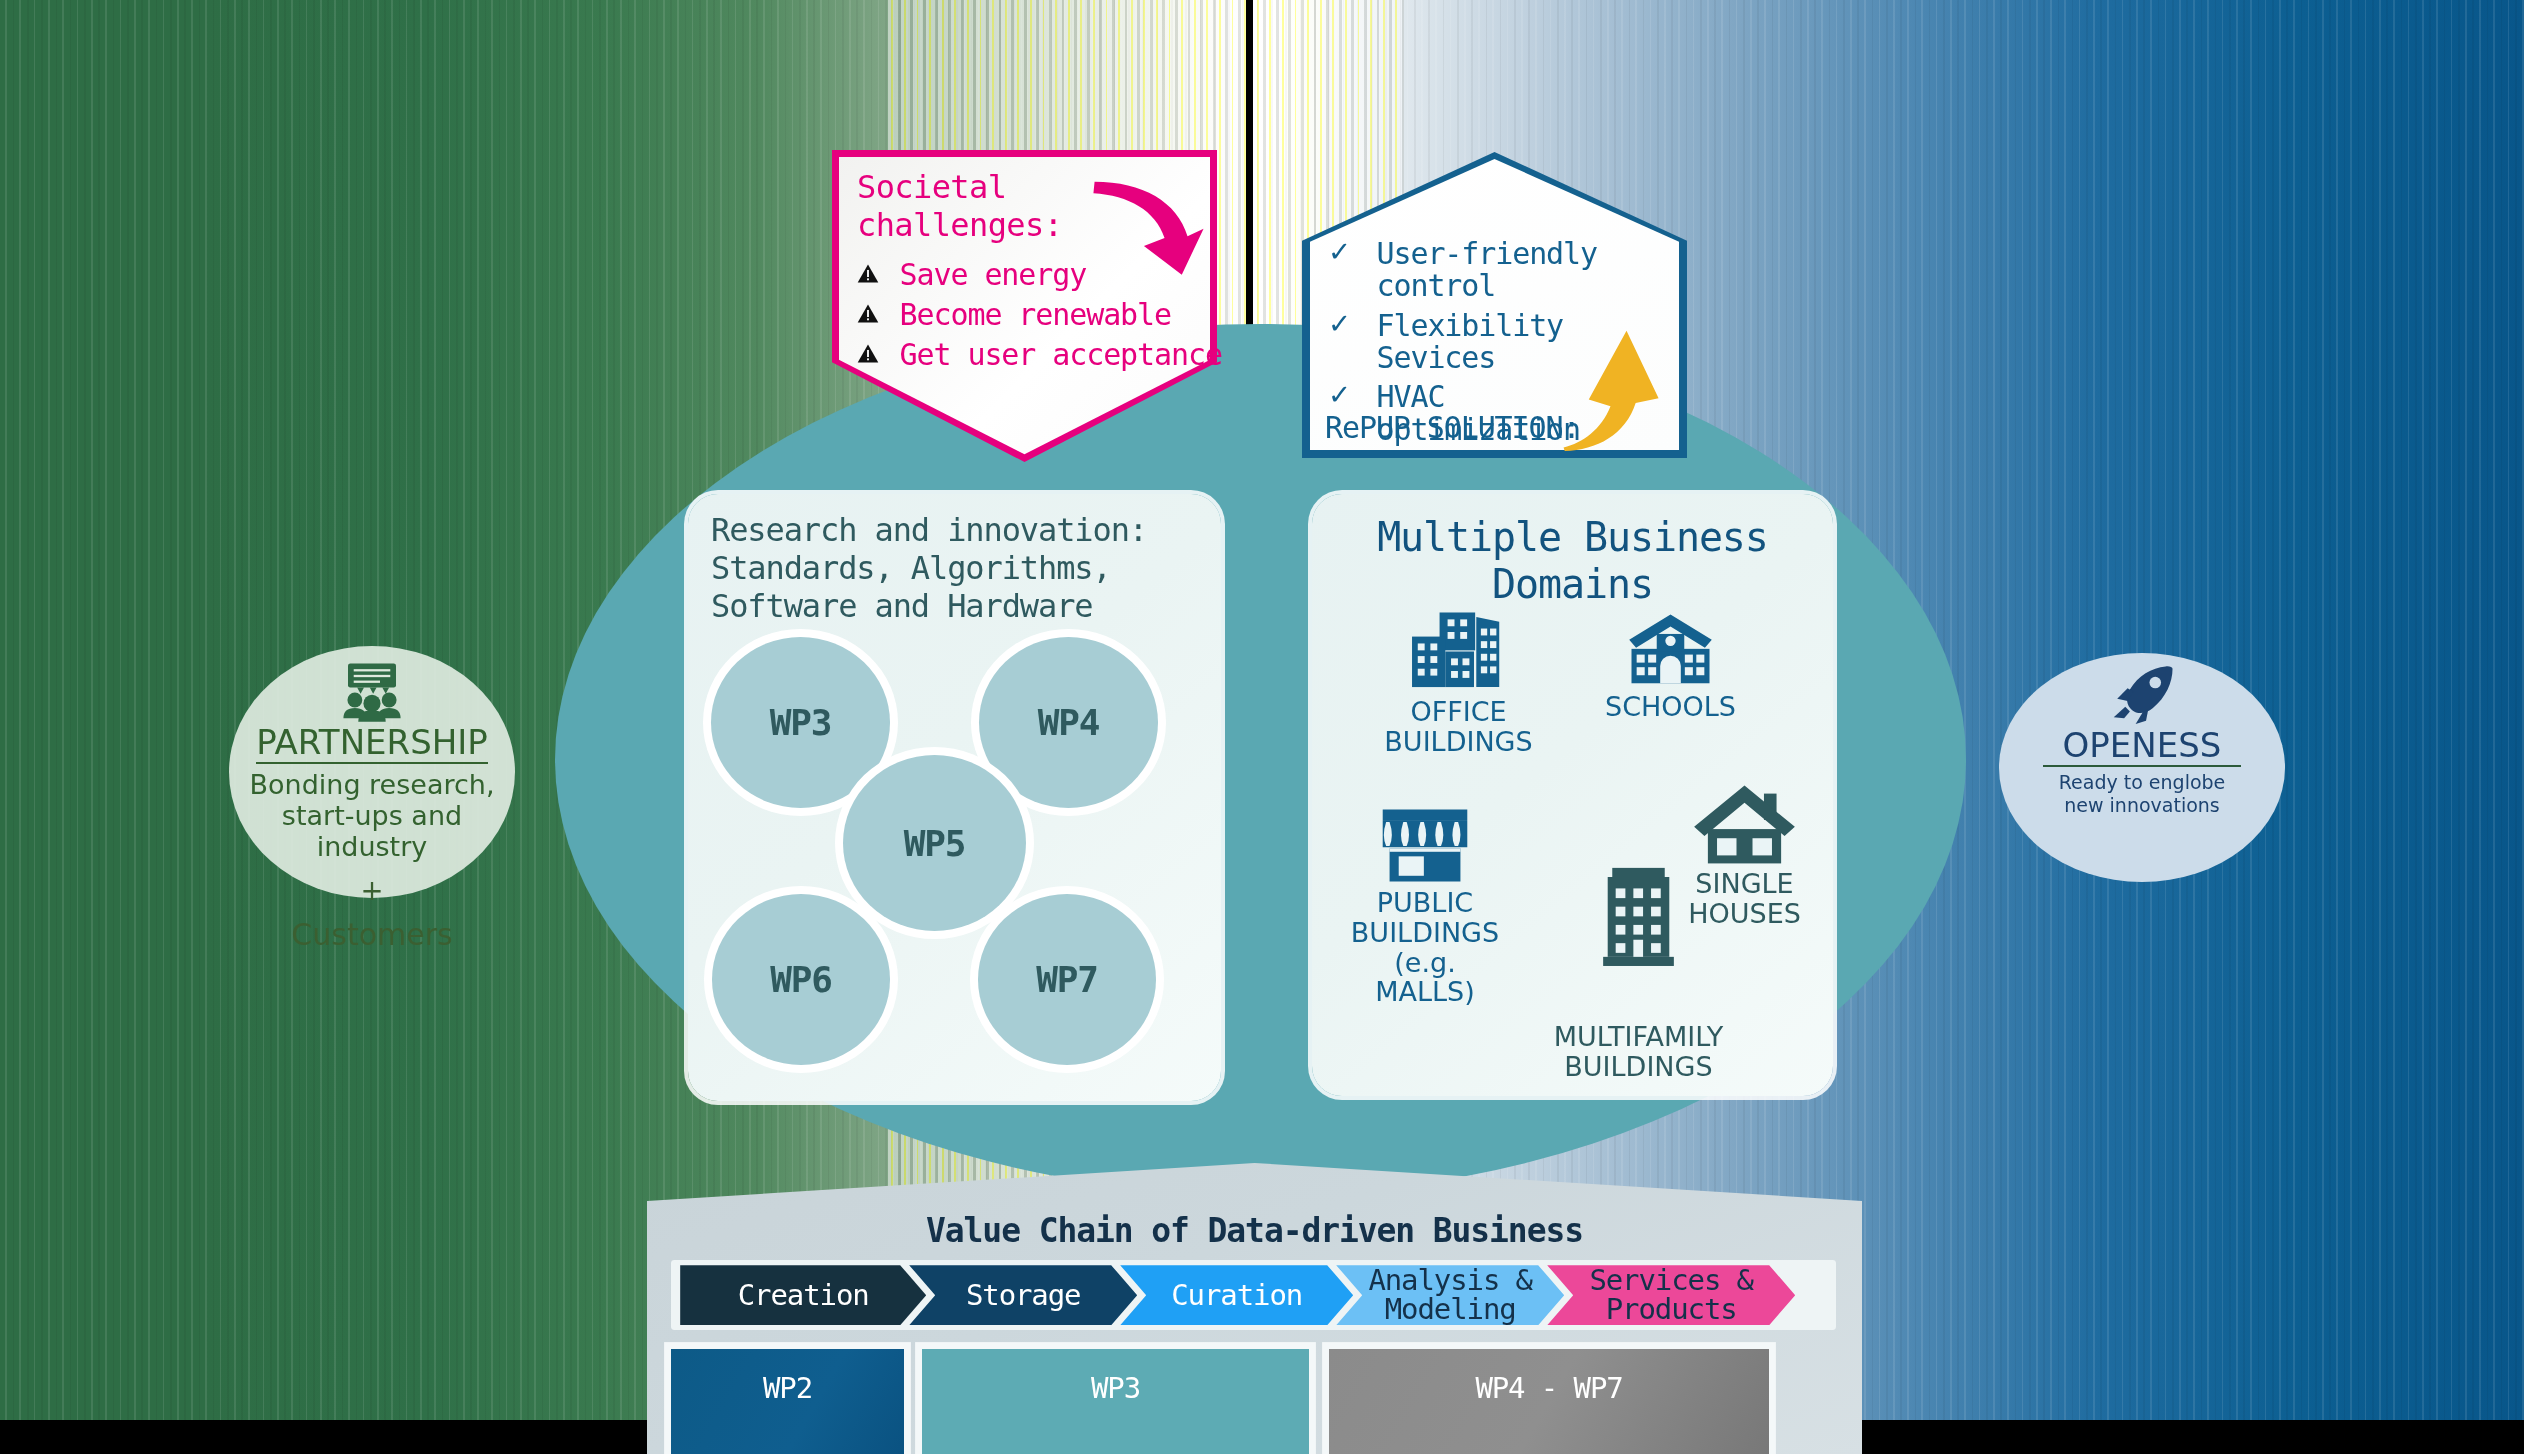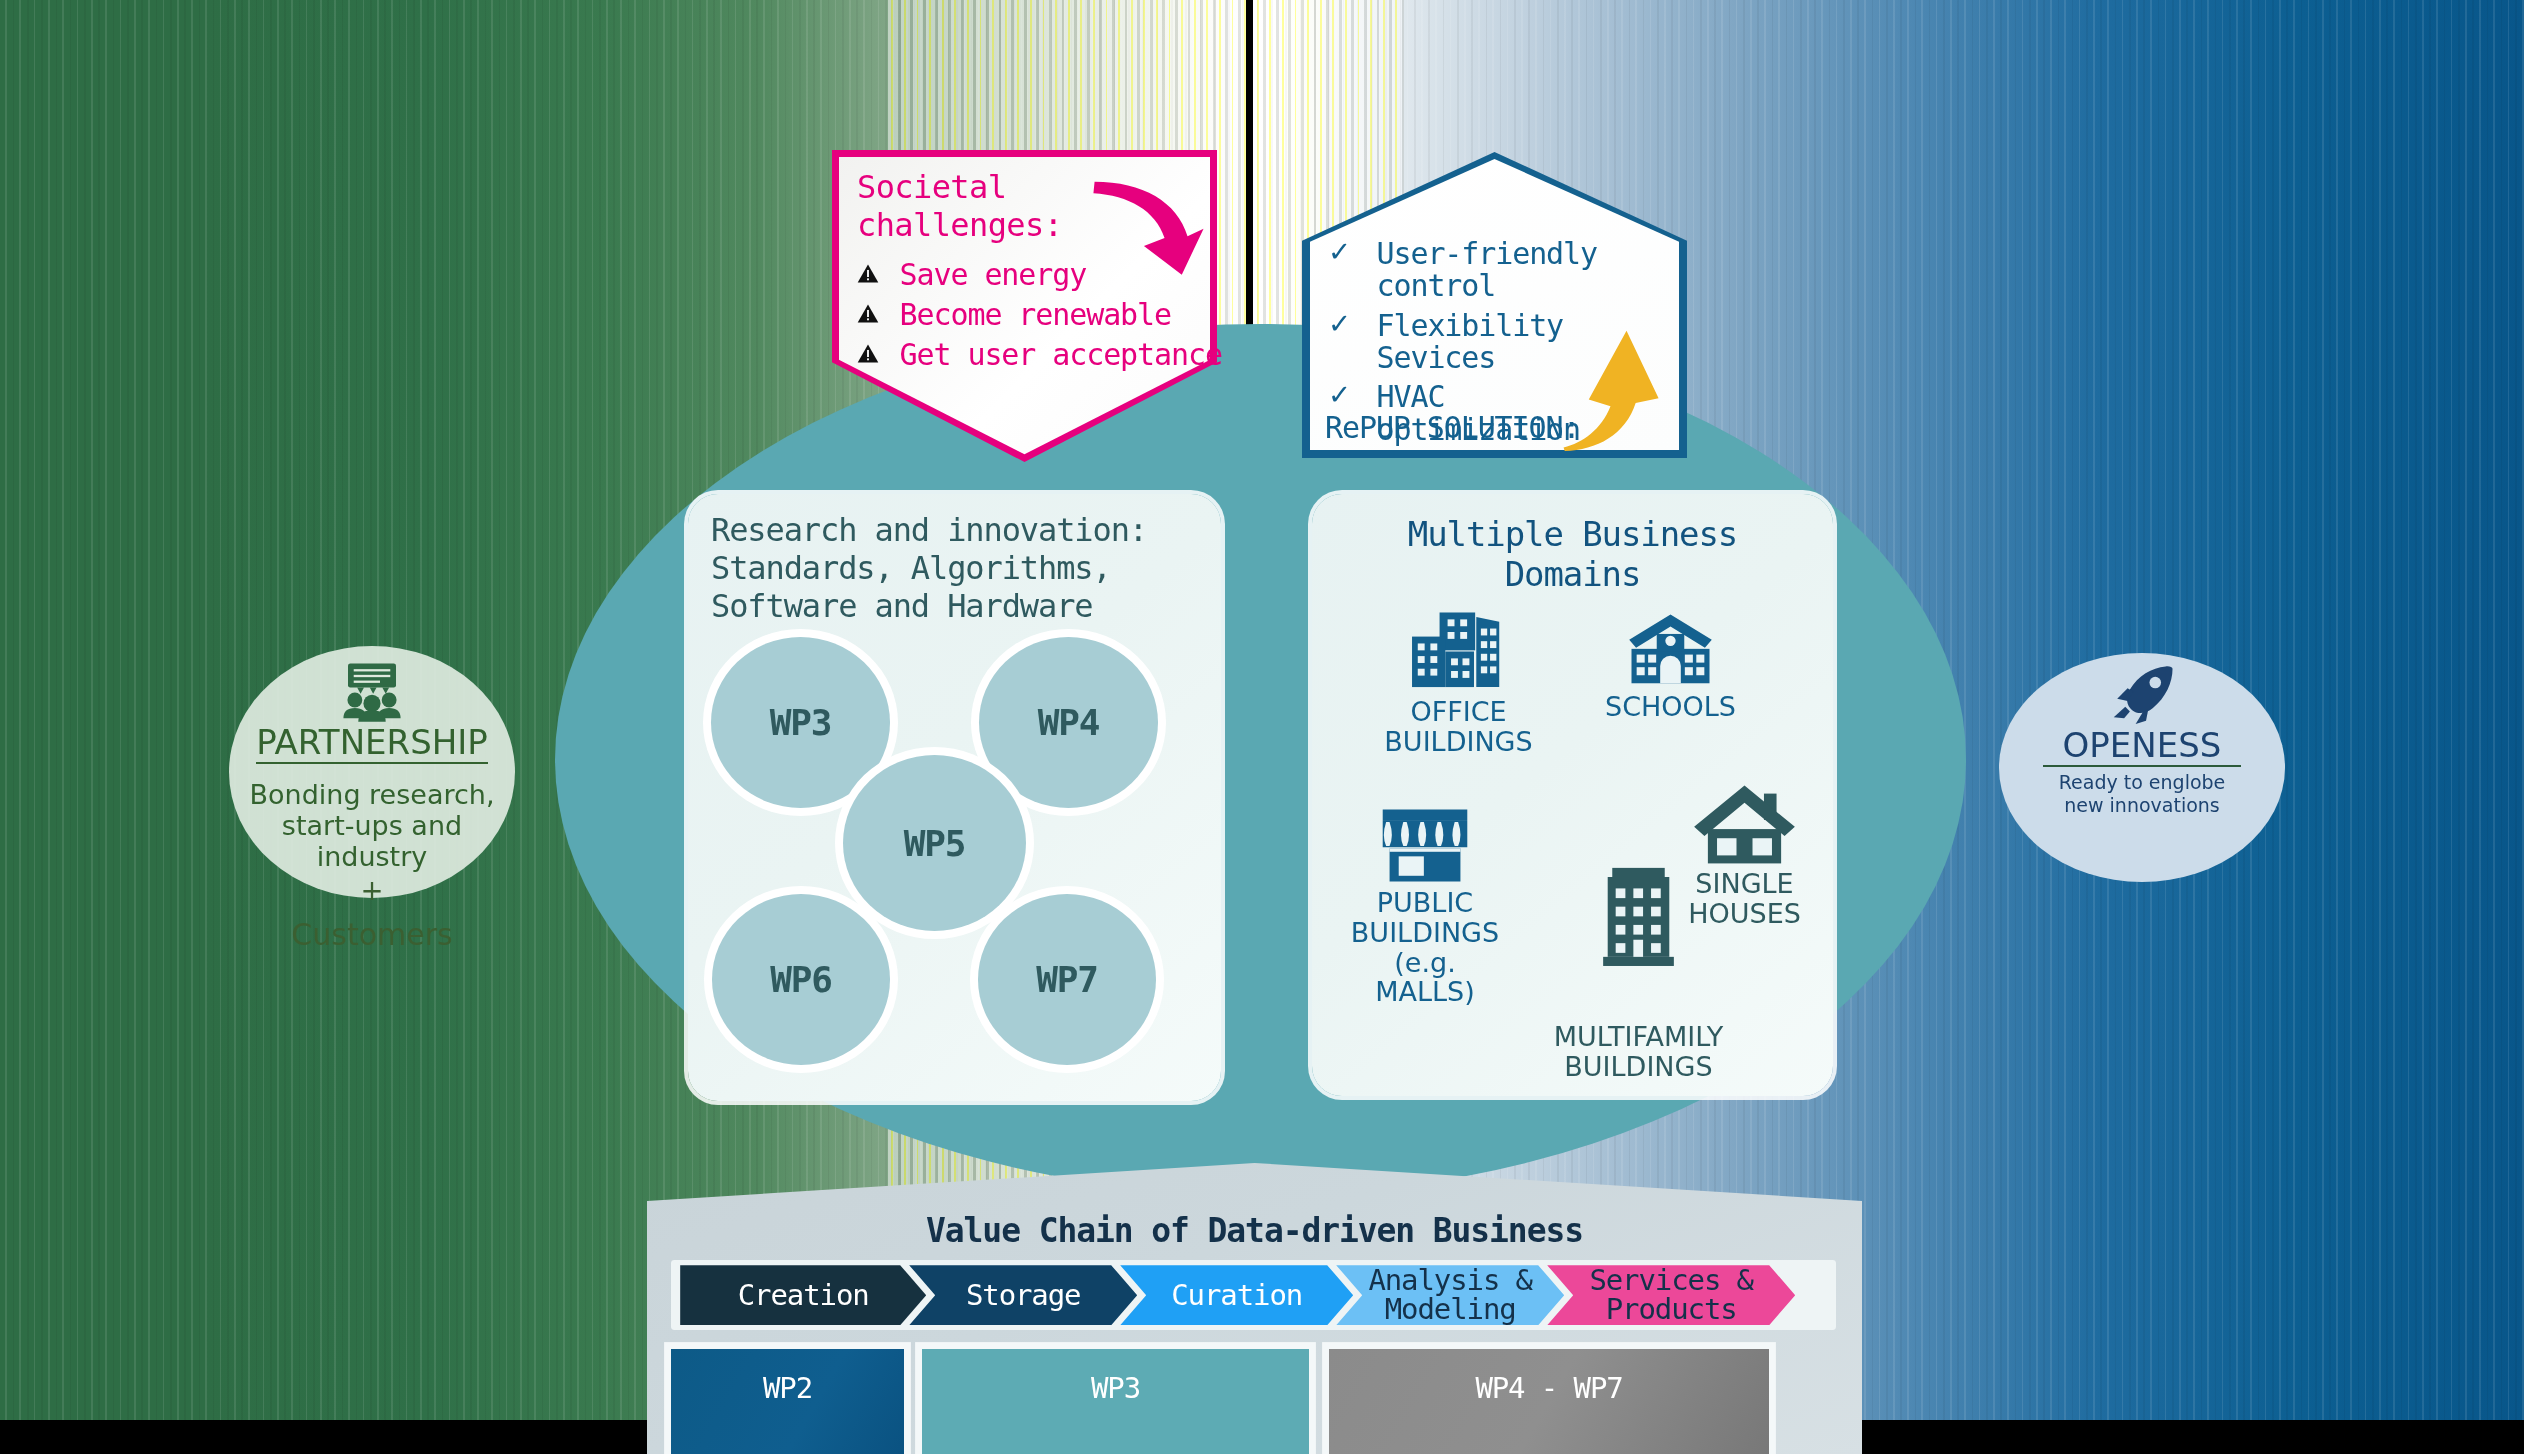--- a/index.html
+++ b/index.html
@@ -75,21 +75,21 @@
   
   .panel{position:absolute;border-radius:30px;
     background:linear-gradient(140deg,#e7f2f2 0%,#eaf4f3 45%,#f5fbfa 100%);
     box-shadow:0 0 0 4px rgba(255,255,255,.85);}
   #panel-research{left:688px;top:494px;width:533px;height:607px;}
   #panel-domains{left:1312px;top:494px;width:521px;height:602px;}
   .panel-title{position:absolute;left:0;right:0;text-align:center;
     font-family:"DejaVu Sans Mono", monospace;letter-spacing:-1.1px;line-height:1.18;}
   #panel-research .panel-title{top:18.3px;left:23px;right:17px;text-align:left;
     font-size:32px;color:#2f5a5f;}
-  #panel-domains .panel-title{top:19.5px;font-size:34px;color:#12537f;}
+  #panel-domains .panel-title{top:19.5px;font-size:40px;color:#12537f;}
 
   
   .wp-circle{position:absolute;border-radius:50%;background:#a7cdd4;
     box-shadow:0 0 0 8px #ffffff;
     display:flex;align-items:center;justify-content:center;
     font-family:"DejaVu Sans Mono", monospace;font-weight:bold;
     font-size:36px;color:#2f5a5f;letter-spacing:-1.1px;}
   #wp3{left:23px;top:143px;width:179px;height:171px;}
   #wp4{left:291px;top:143px;width:179px;height:171px;}
   #wp5{left:155px;top:261px;width:183px;height:176px;}
@@ -108,21 +108,21 @@
   .c-blue{color:#14618f;}
   .c-teal{color:#2f5a5f;}
 
   
   #partnership{position:absolute;left:229px;top:646px;width:286px;height:252px;
     border-radius:50%;background:rgba(222,234,223,0.92);
     display:flex;flex-direction:column;align-items:center;}
   #partnership .picon{width:64px;height:62px;margin-top:15px;}
   #partnership .ttl{font-size:34px;color:#33622f;font-family:"DejaVu Sans", sans-serif;
     border-bottom:2.3px solid #33622f;line-height:1.05;margin-top:2.3px;padding-bottom:1.1px;}
-  #partnership .sub{font-size:27px;color:#33622f;text-align:center;line-height:1.14;margin-top:16px;}
+  #partnership .sub{font-size:27px;color:#33622f;text-align:center;line-height:1.14;margin-top:6px;}
   #part-plus{position:absolute;left:229px;top:874px;width:286px;text-align:center;
     font-size:27.5px;color:#3b5f31;}
   #part-cust{position:absolute;left:229px;top:917px;width:286px;text-align:center;
     font-size:30px;color:#3b5f31;}
 
   #openess{position:absolute;left:1999px;top:653px;width:286px;height:229px;
     border-radius:50%;background:#ccdcea;
     display:flex;flex-direction:column;align-items:center;}
   #openess .ricon{width:68px;height:68px;margin-top:10.3px;}
   #openess .ttl{font-size:34px;color:#1d4370;font-family:"DejaVu Sans", sans-serif;

